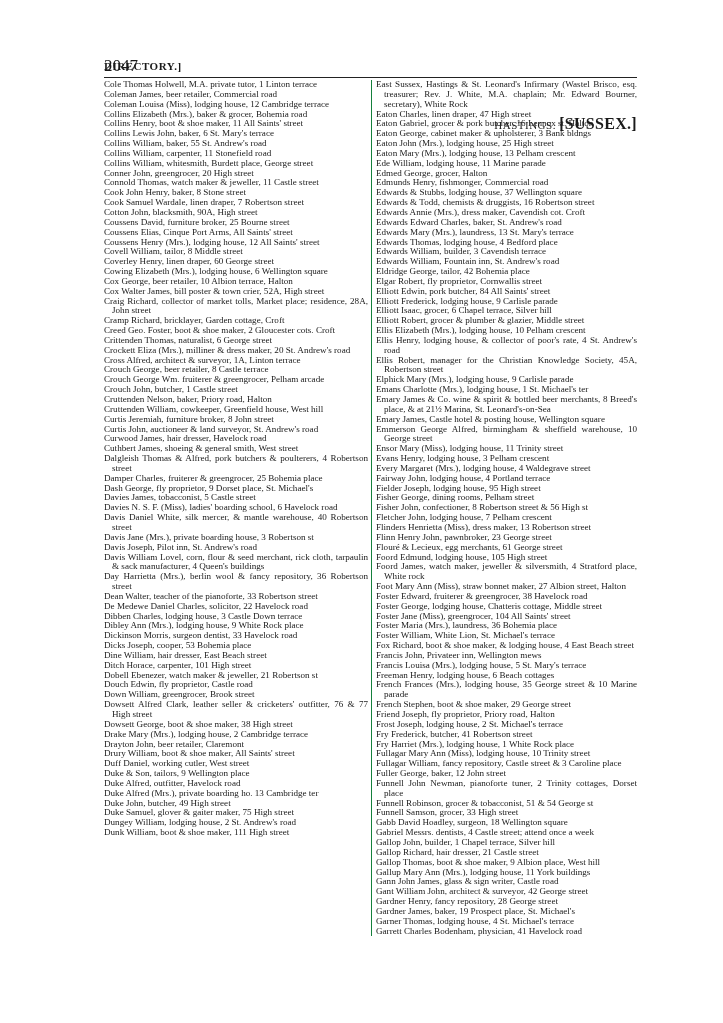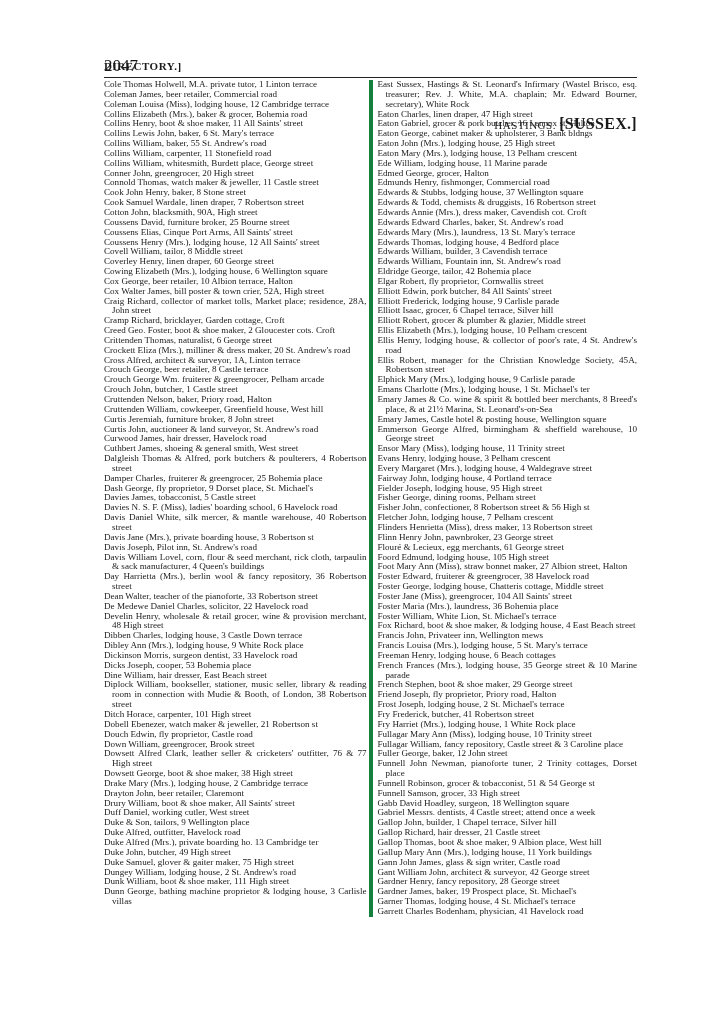--- a/index.html
+++ b/index.html
@@ -8,21 +8,21 @@
   .page { position: absolute; left: 104px; top: 56px; width: 533px; }
   .running-head { position: relative; height: 20px; }
   .rh-left { position: absolute; left: 0; top: 4px; font-size: 11px; font-weight: bold; letter-spacing: 0.5px; }
   .rh-center { position: absolute; left: 0; right: 0; top: 0; font-size: 17px; }
   .rh-right { position: absolute; right: 0; top: 19px; font-size: 11px; font-weight: normal; letter-spacing: 0.5px; margin-top: 40px; }
   .rh-right b { font-size: 16px; letter-spacing: 0.3px; }
   .rule { border-top: 1.2px solid #222; margin-top: 1px; }
   .columns { display: flex; margin-top: 2px; }
   .col { width: 265px; font-size: 9.1px; line-height: 9.85px; }
   .col-left { padding-right: 3px; }
-  .col-right { border-left: 4px solid #15803d; padding-left: 4px; width: 262px; }
+  .col-right { border-left: 1px solid #15803d; padding-left: 4px; width: 262px; }
   .entry { padding-left: 8px; text-indent: -8px; text-align: justify; white-space: normal; }
 </style>
 </head>
 <body>
 
 <div class="page">
   <div class="running-head">
     <span class="rh-left">DIRECTORY.]</span>
     <span class="rh-center">2047</span>
     <span class="rh-right"><span>HASTINGS.</span> <b>[SUSSEX.]</b></span>
@@ -72,45 +72,42 @@
         <div class="entry">Dash George, fly proprietor, 9 Dorset place, St. Michael's</div>
         <div class="entry">Davies James, tobacconist, 5 Castle street</div>
         <div class="entry">Davies N. S. F. (Miss), ladies' boarding school, 6 Havelock road</div>
         <div class="entry">Davis Daniel White, silk mercer, &amp; mantle warehouse, 40 Robertson street</div>
         <div class="entry">Davis Jane (Mrs.), private boarding house, 3 Robertson st</div>
         <div class="entry">Davis Joseph, Pilot inn, St. Andrew's road</div>
         <div class="entry">Davis William Lovel, corn, flour &amp; seed merchant, rick cloth, tarpaulin &amp; sack manufacturer, 4 Queen's buildings</div>
         <div class="entry">Day Harrietta (Mrs.), berlin wool &amp; fancy repository, 36 Robertson street</div>
         <div class="entry">Dean Walter, teacher of the pianoforte, 33 Robertson street</div>
         <div class="entry">De Medewe Daniel Charles, solicitor, 22 Havelock road</div>
-        <div class="entry">Develin Henry, wholesale &amp; retail grocer, wine &amp; provision merchant, 48 High street</div>
         <div class="entry">Dibben Charles, lodging house, 3 Castle Down terrace</div>
         <div class="entry">Dibley Ann (Mrs.), lodging house, 9 White Rock place</div>
         <div class="entry">Dickinson Morris, surgeon dentist, 33 Havelock road</div>
         <div class="entry">Dicks Joseph, cooper, 53 Bohemia place</div>
         <div class="entry">Dine William, hair dresser, East Beach street</div>
-        <div class="entry">Diplock William, bookseller, stationer, music seller, library &amp; reading room in connection with Mudie &amp; Booth, of London, 38 Robertson street</div>
         <div class="entry">Ditch Horace, carpenter, 101 High street</div>
         <div class="entry">Dobell Ebenezer, watch maker &amp; jeweller, 21 Robertson st</div>
         <div class="entry">Douch Edwin, fly proprietor, Castle road</div>
         <div class="entry">Down William, greengrocer, Brook street</div>
         <div class="entry">Dowsett Alfred Clark, leather seller &amp; cricketers' outfitter, 76 &amp; 77 High street</div>
         <div class="entry">Dowsett George, boot &amp; shoe maker, 38 High street</div>
         <div class="entry">Drake Mary (Mrs.), lodging house, 2 Cambridge terrace</div>
         <div class="entry">Drayton John, beer retailer, Claremont</div>
         <div class="entry">Drury William, boot &amp; shoe maker, All Saints' street</div>
         <div class="entry">Duff Daniel, working cutler, West street</div>
         <div class="entry">Duke &amp; Son, tailors, 9 Wellington place</div>
         <div class="entry">Duke Alfred, outfitter, Havelock road</div>
         <div class="entry">Duke Alfred (Mrs.), private boarding ho. 13 Cambridge ter</div>
         <div class="entry">Duke John, butcher, 49 High street</div>
         <div class="entry">Duke Samuel, glover &amp; gaiter maker, 75 High street</div>
         <div class="entry">Dungey William, lodging house, 2 St. Andrew's road</div>
         <div class="entry">Dunk William, boot &amp; shoe maker, 111 High street</div>
-        <div class="entry">Dunn George, bathing machine proprietor &amp; lodging house, 3 Carlisle villas</div>
       </div>
     <div class="col col-right" id="col-right">
         <div class="entry">East Sussex, Hastings &amp; St. Leonard's Infirmary (Wastel Brisco, esq. treasurer; Rev. J. White, M.A. chaplain; Mr. Edward Bourner, secretary), White Rock</div>
         <div class="entry">Eaton Charles, linen draper, 47 High street</div>
         <div class="entry">Eaton Gabriel, grocer &amp; pork butcher, 16 Lennox st. Halton</div>
         <div class="entry">Eaton George, cabinet maker &amp; upholsterer, 3 Bank bldngs</div>
         <div class="entry">Eaton John (Mrs.), lodging house, 25 High street</div>
         <div class="entry">Eaton Mary (Mrs.), lodging house, 13 Pelham crescent</div>
         <div class="entry">Ede William, lodging house, 11 Marine parade</div>
         <div class="entry">Edmed George, grocer, Halton</div>
@@ -142,20 +139,21 @@
         <div class="entry">Every Margaret (Mrs.), lodging house, 4 Waldegrave street</div>
         <div class="entry">Fairway John, lodging house, 4 Portland terrace</div>
         <div class="entry">Fielder Joseph, lodging house, 95 High street</div>
         <div class="entry">Fisher George, dining rooms, Pelham street</div>
         <div class="entry">Fisher John, confectioner, 8 Robertson street &amp; 56 High st</div>
         <div class="entry">Fletcher John, lodging house, 7 Pelham crescent</div>
         <div class="entry">Flinders Henrietta (Miss), dress maker, 13 Robertson street</div>
         <div class="entry">Flinn Henry John, pawnbroker, 23 George street</div>
         <div class="entry">Flouré &amp; Lecieux, egg merchants, 61 George street</div>
         <div class="entry">Foord Edmund, lodging house, 105 High street</div>
+        <div class="entry">Foord James, watch maker, jeweller &amp; silversmith, 4 Stratford place, White rock</div>
         <div class="entry">Foot Mary Ann (Miss), straw bonnet maker, 27 Albion street, Halton</div>
         <div class="entry">Foster Edward, fruiterer &amp; greengrocer, 38 Havelock road</div>
         <div class="entry">Foster George, lodging house, Chatteris cottage, Middle street</div>
         <div class="entry">Foster Jane (Miss), greengrocer, 104 All Saints' street</div>
         <div class="entry">Foster Maria (Mrs.), laundress, 36 Bohemia place</div>
         <div class="entry">Foster William, White Lion, St. Michael's terrace</div>
         <div class="entry">Fox Richard, boot &amp; shoe maker, &amp; lodging house, 4 East Beach street</div>
         <div class="entry">Francis John, Privateer inn, Wellington mews</div>
         <div class="entry">Francis Louisa (Mrs.), lodging house, 5 St. Mary's terrace</div>
         <div class="entry">Freeman Henry, lodging house, 6 Beach cottages</div>

